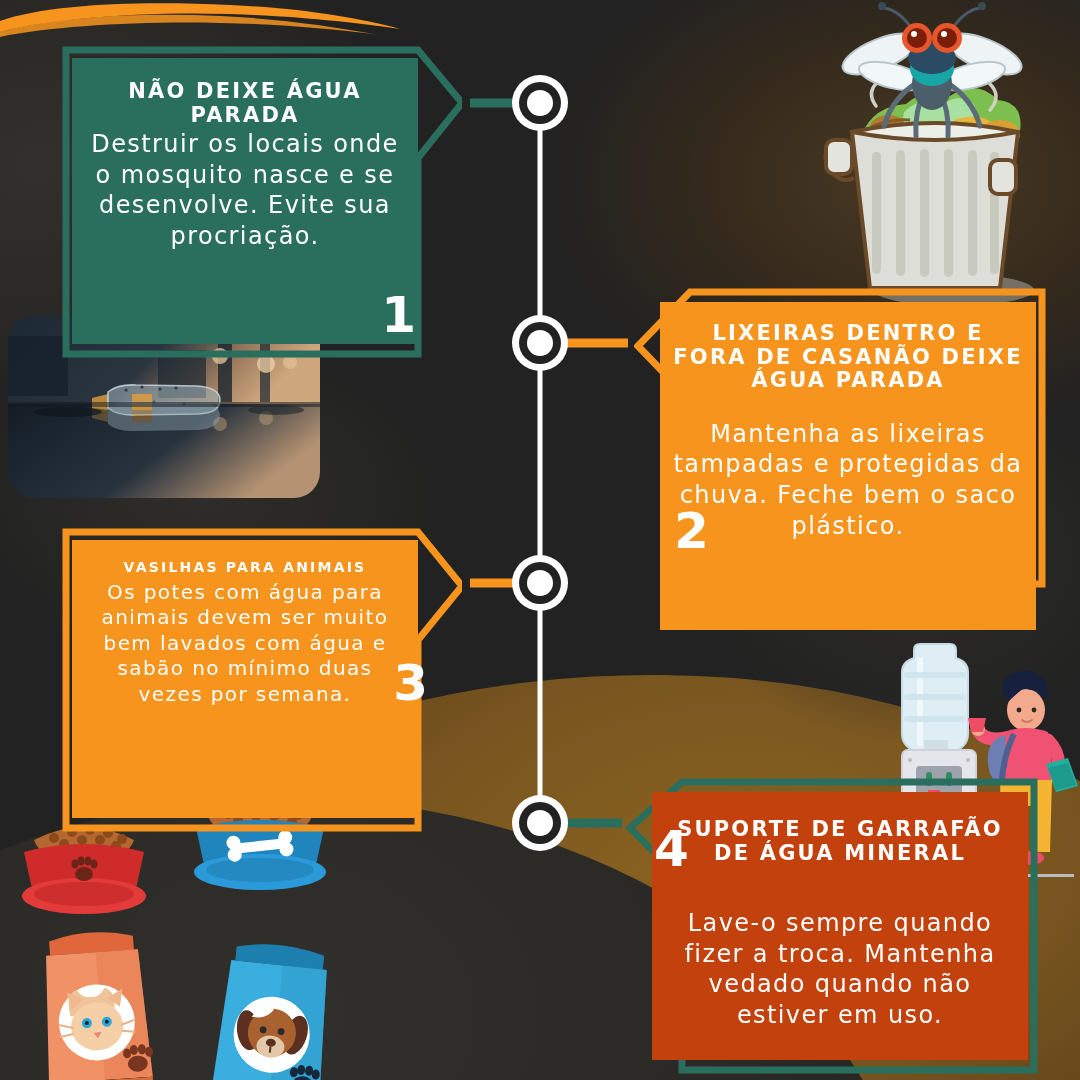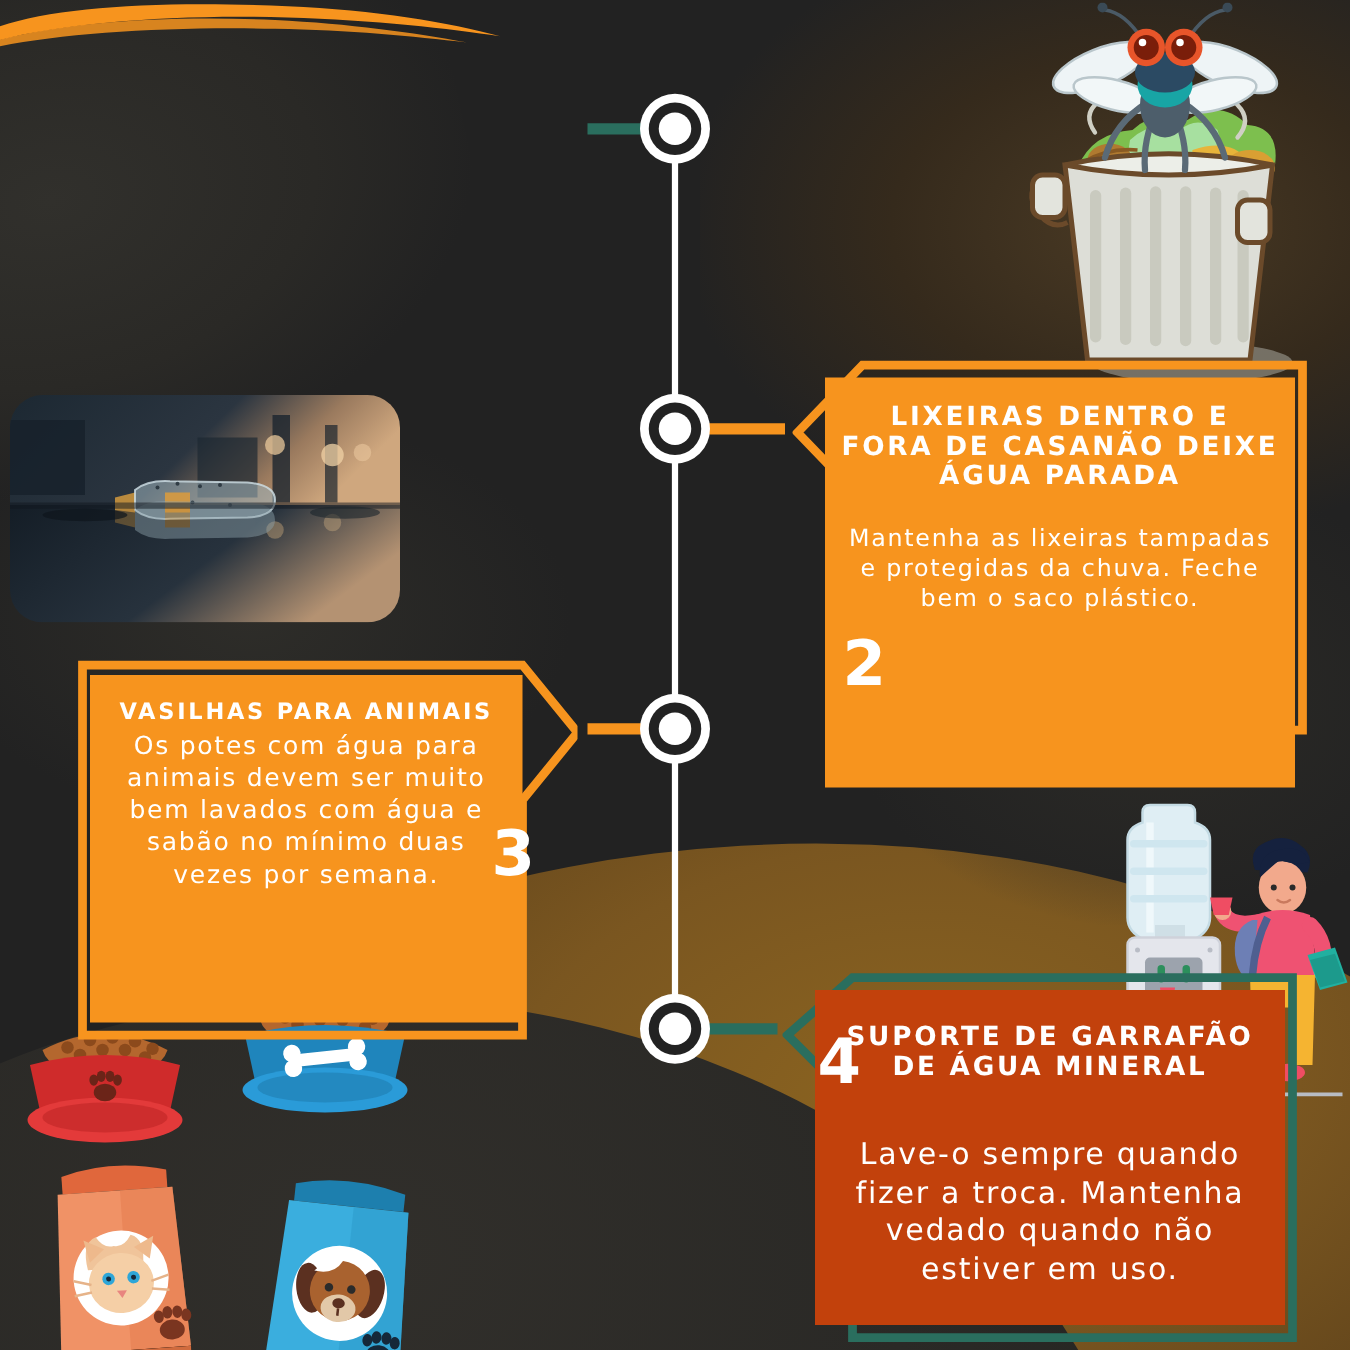--- a/index.html
+++ b/index.html
@@ -84,27 +84,27 @@
   #card1{left:62px;top:46px;width:400px;height:312px;}
   #card1 .inner{left:10px;top:12px;right:44px;bottom:14px;background:#2a6e5e;padding:22px 16px 10px;}
   #card1 .title{font-size:21px;}
   #card1 .body{font-size:24px;margin-top:2px;}
   #card1 .num{right:46px;bottom:18px;}
 
   
   #card2{left:634px;top:288px;width:412px;height:356px;}
   #card2 .inner{left:26px;top:14px;right:10px;bottom:14px;background:#f7941e;padding:20px 12px 10px;}
   #card2 .title{font-size:21px;}
-  #card2 .body{font-size:19px;margin-top:26px;}
+  #card2 .body{font-size:24px;margin-top:26px;}
   #card2 .num{left:40px;bottom:88px;}
 
   
   #card3{left:62px;top:528px;width:400px;height:304px;}
   #card3 .inner{left:10px;top:12px;right:44px;bottom:14px;background:#f7941e;padding:20px 10px 10px;}
-  #card3 .title{font-size:18px;}
+  #card3 .title{font-size:14px;}
   #card3 .body{font-size:20px;margin-top:4px;}
   #card3 .num{right:34px;top:130px;}
 
   
   #card4{left:626px;top:778px;width:412px;height:296px;}
   #card4 .inner{left:26px;top:14px;right:10px;bottom:14px;background:#c2410c;padding:26px 14px 10px;}
   #card4 .title{font-size:21px;}
   #card4 .body{font-size:24px;margin-top:43px;}
   #card4 .num{left:28px;top:46px;}
 
@@ -433,20 +433,30 @@
       <circle cx="540" cy="583" r="21" fill="#222222"></circle>
       <circle cx="540" cy="583" r="13" fill="#ffffff"></circle>
     </g>
     <g>
       <circle cx="540" cy="823" r="28" fill="#ffffff"></circle>
       <circle cx="540" cy="823" r="21" fill="#222222"></circle>
       <circle cx="540" cy="823" r="13" fill="#ffffff"></circle>
     </g>
   </svg>
 
+  <div class="card" id="card1">
+    <svg class="frame" viewBox="0 0 400 312">
+      <path d="M4 4 L356 4 L400 57 L356 112 L356 308 L4 308 Z" fill="none" stroke="#2a6e5e" stroke-width="7"></path>
+    </svg>
+    <div class="inner">
+      <p class="title">NÃO DEIXE ÁGUA PARADA</p>
+      <p class="body">Destruir os locais onde o mosquito nasce e se desenvolve. Evite sua procriação.</p>
+    </div>
+    <div class="num">1</div>
+  </div>
 
   <div class="card" id="card2">
     <svg class="frame" viewBox="0 0 412 300">
       <path d="M408 4 L56 4 L4 58 L56 112 L56 296 L408 296 Z" fill="none" stroke="#f7941e" stroke-width="7"></path>
     </svg>
     <div class="inner">
       <p class="title">LIXEIRAS DENTRO E FORA DE CASANÃO DEIXE ÁGUA PARADA</p>
       <p class="body">Mantenha as lixeiras tampadas e protegidas da chuva. Feche bem o saco plástico.</p>
     </div>
     <div class="num">2</div>

